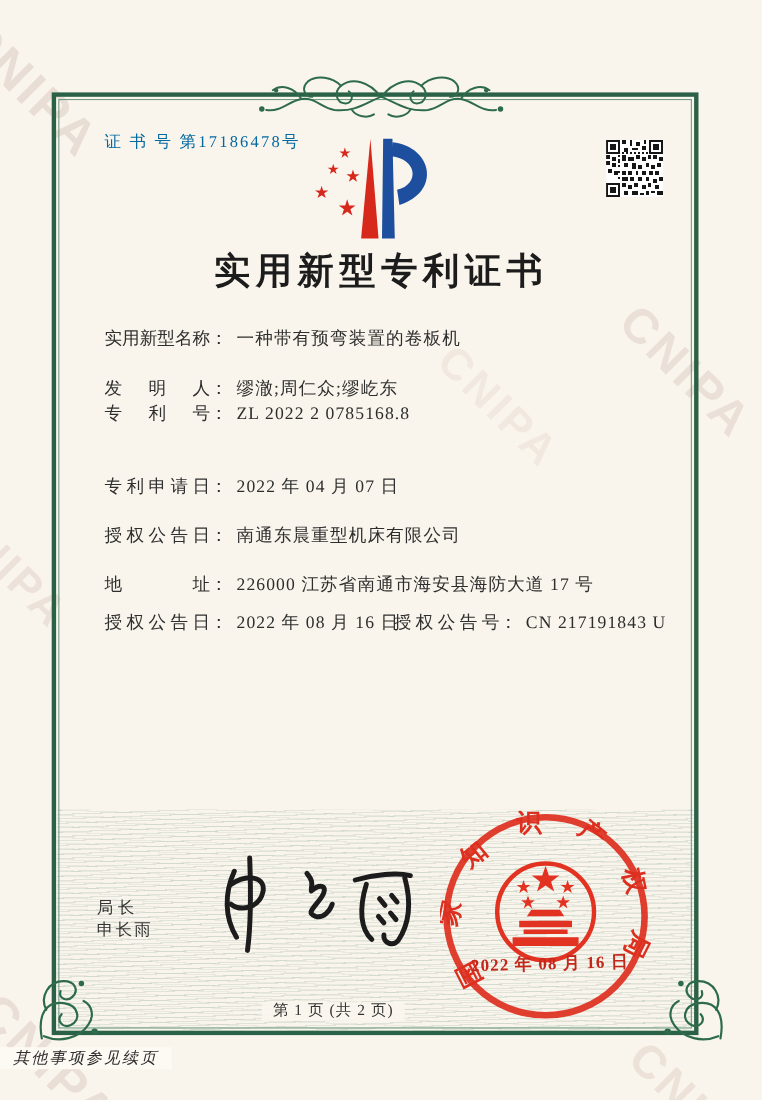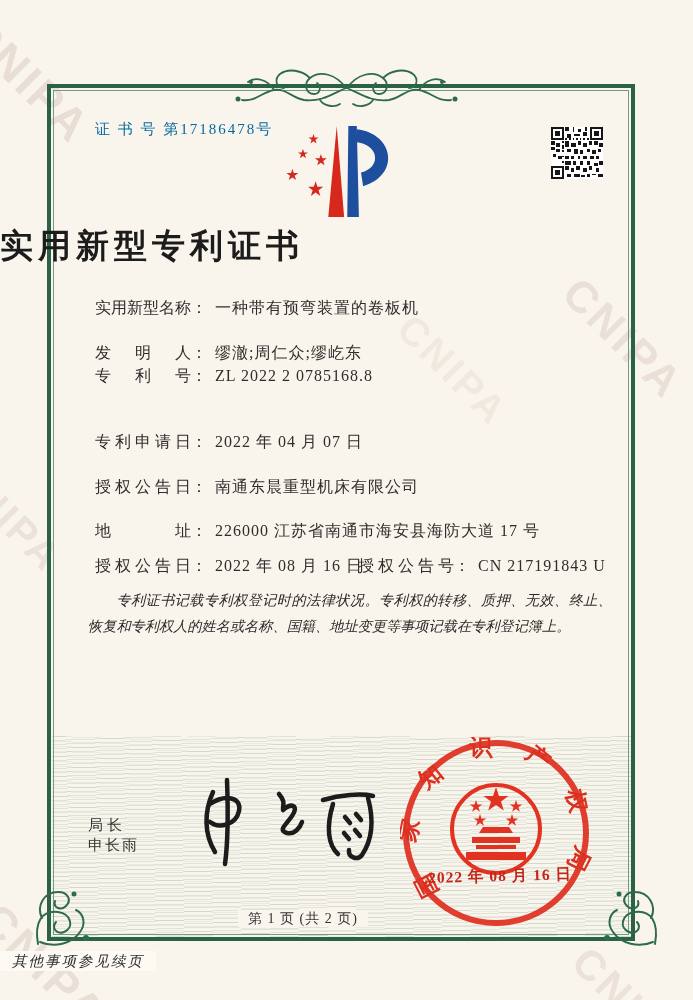--- a/index.html
+++ b/index.html
@@ -33,21 +33,21 @@
       repeating-linear-gradient(182deg, rgba(120,155,135,0.13) 0 1px, transparent 1px 5px);
   }
   
   .cert-no{
     position:absolute;left:95px;top:120px;
     font-size:15px;letter-spacing:2px;color:#0369a1;
   }
   .logo{position:absolute;left:272px;top:124px;}
   .qr{position:absolute;left:551px;top:127px;}
   .title{
-    position:absolute;left:0;top:224px;width:693px;
+    position:absolute;left:0;top:224px;width:693px;text-align:center;
     font-size:33px;font-weight:700;letter-spacing:5px;color:#1c1c1c;
   }
   
   .frow{
     position:absolute;left:95px;width:520px;
     font-size:16px;color:#2e2e2e;white-space:nowrap;
   }
   .flabel{
     display:inline-block;width:96px;
     text-align:justify;text-align-last:justify;text-justify:inter-character;
@@ -200,21 +200,20 @@
 </div>
 
 <div class="frow" style="top:556px">
   <span class="flabel">授权公告日</span><span class="fcolon">：</span><span class="fvalue">2022 年 08 月 16 日</span>
   <span class="grant-right">
     <span class="flabel">授权公告号</span><span class="fcolon">：</span><span class="fvalue">CN 217191843 U</span>
   </span>
 </div>
 
 <div class="paras">
-  <p>专利证书记载专利权登记时的法律状况。专利权的转移、质押、无效、终止、恢复和专利权人的姓名或名称、国籍、地址变更等事项记载在专利登记簿上。</p>
 </div>
 
 <div class="sig-title">局长</div>
 <div class="sig-name">申长雨</div>
 <svg class="sig-script" width="210" height="95" viewBox="0 0 210 95">
   <g stroke="#1c1c1c" stroke-width="4.5" fill="none" stroke-linecap="round" stroke-linejoin="round">
     <path d="M38,20 C29,40 29,62 40,80"></path>
     <path d="M35,32 C50,22 67,25 64,39 C61,53 44,57 35,50"></path>
     <path d="M52,8 C53,35 53,70 50,92"></path>
     <path d="M104,22 C109,28 109,31 108,36"></path>

